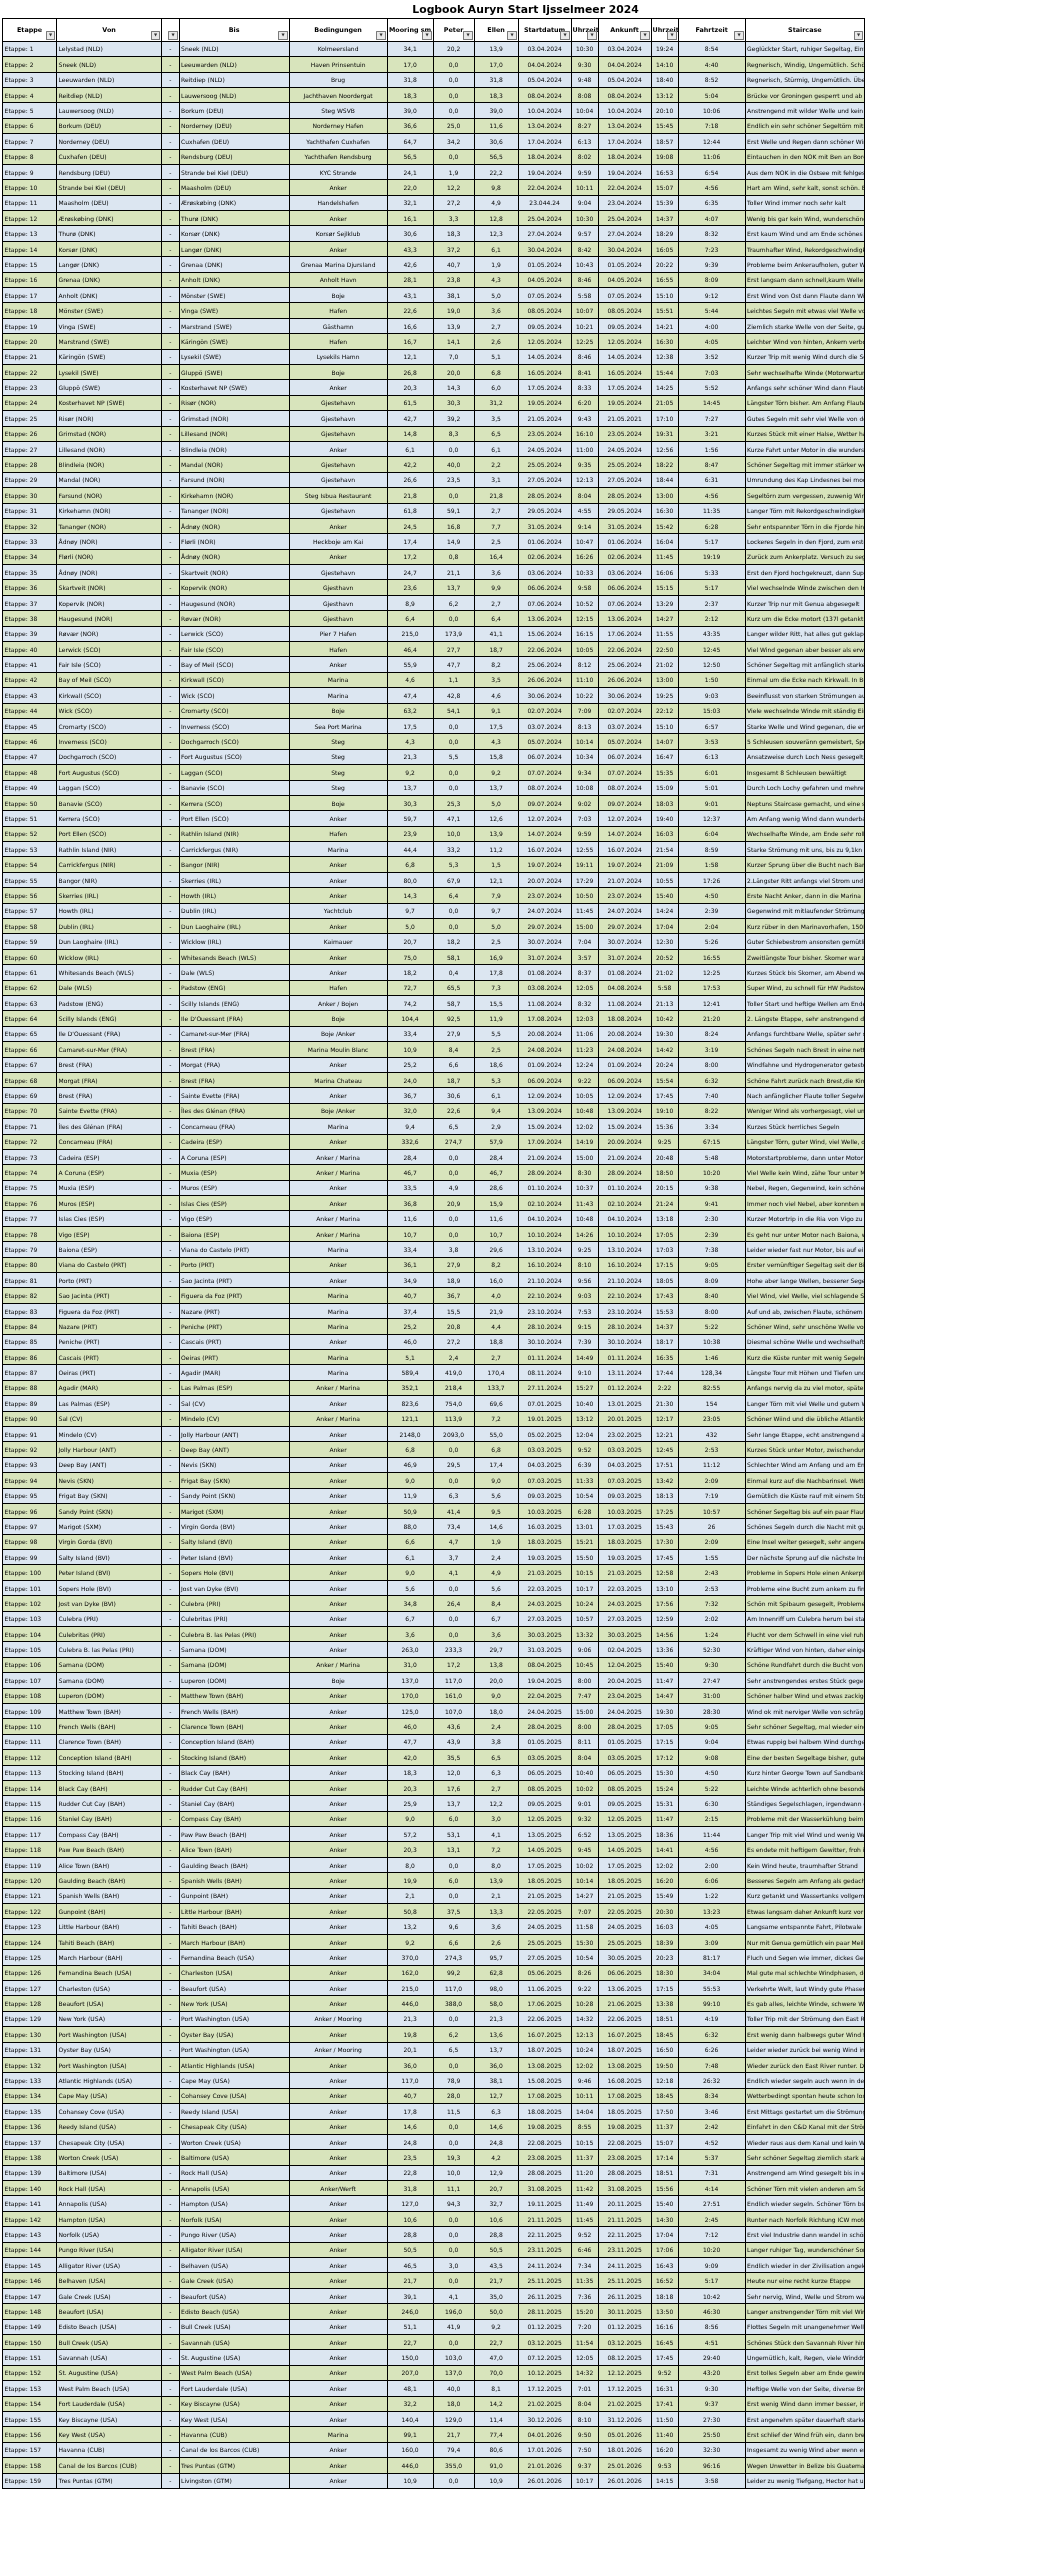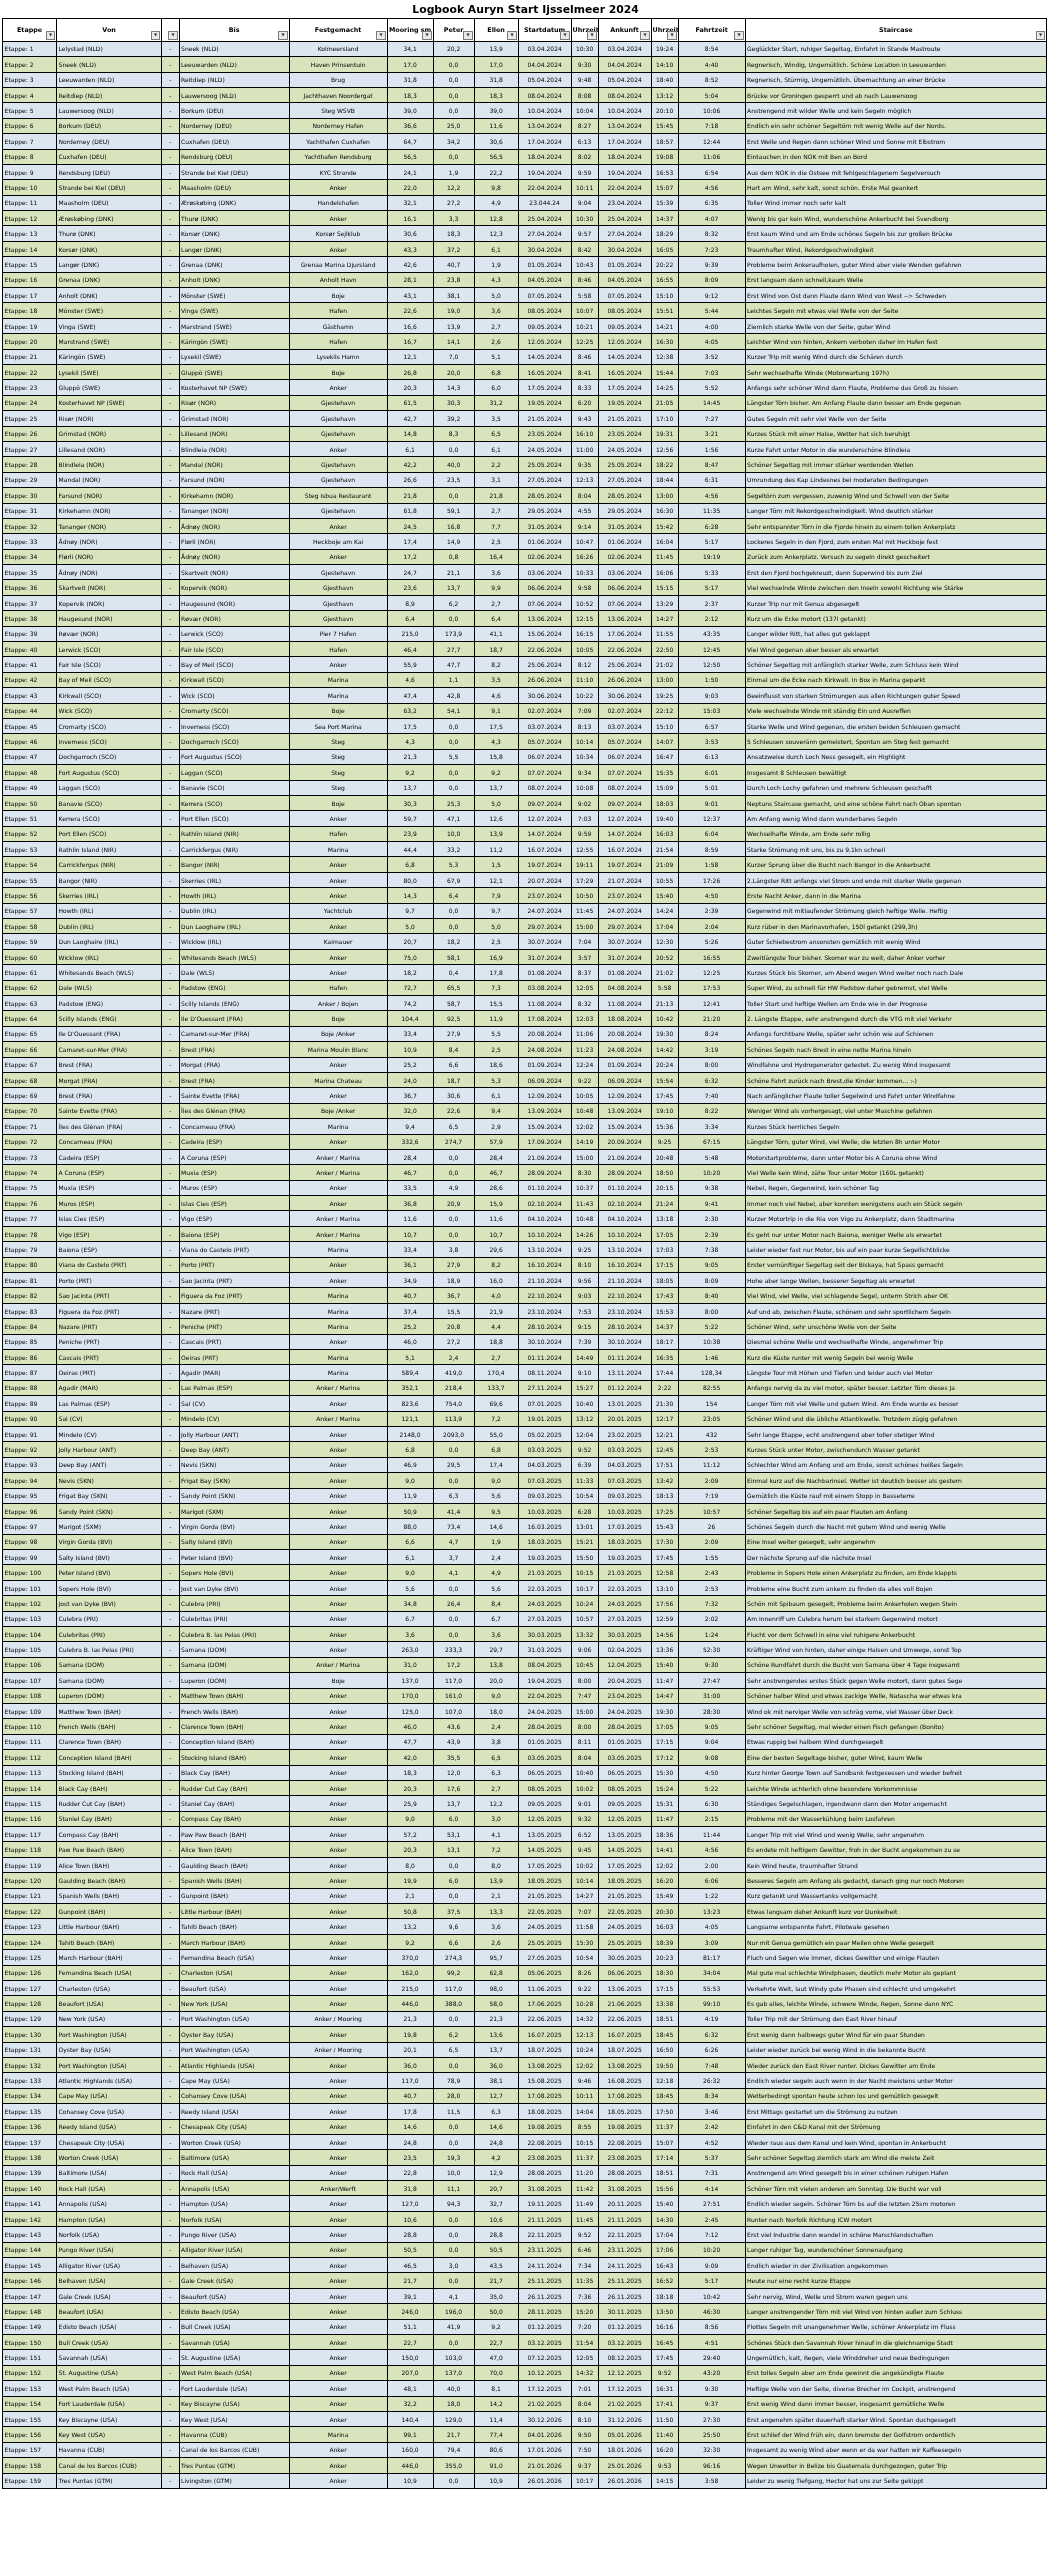--- a/index.html
+++ b/index.html
@@ -1,19 +1,19 @@
 <!DOCTYPE html>
 <html style="font-size:8.2px"><head>
 <meta charset="utf-8">
 <style>
   html,body{margin:0;padding:0;background:#ffffff;}
   body{font-family:"DejaVu Sans",sans-serif;color:#000;}
   .sheet{padding:2.1px 0 0 2.1px;width:1047px;}
   .title{font-size:10.8px;font-weight:bold;text-align:center;padding:1px 0 2.1px 0;letter-spacing:0px;}
-  table{border-collapse:collapse;table-layout:fixed;width:1045px;border:1px solid #000;}
+  table{border-collapse:collapse;table-layout:fixed;width:863px;border:1px solid #000;}
   col.c0{width:54px}col.c1{width:105px}col.c2{width:17.5px}col.c3{width:110px}
   col.c4{width:98px}col.c5{width:46px}col.c6{width:41px}col.c7{width:44px}
   col.c8{width:53px}col.c9{width:27px}col.c10{width:53px}col.c11{width:27px}
   col.c12{width:67px}col.c13{width:auto}
   th{border:0.5px solid #000;border-bottom:1.5px solid #000;background:#fff;height:21.6px;
      font-size:6.4px;font-weight:bold;text-align:center;position:relative;overflow:hidden;
      white-space:nowrap;padding:0 1px;vertical-align:middle;}
   .filter{position:absolute;right:1px;bottom:1px;width:7.2px;height:7.2px;background:#e9e9e9;
      border:0.5px solid #7a7a7a;font-size:4.1px;line-height:6.7px;color:#333;text-align:center;
      border-radius:0.5px;}
@@ -45,21 +45,21 @@
         <col class="c11">
         <col class="c12">
         <col class="c13">
     </colgroup>
     <thead>
       <tr>
           <th><span>Etappe</span><span class="filter">▼</span></th>
           <th><span>Von</span><span class="filter">▼</span></th>
           <th><span></span><span class="filter">▼</span></th>
           <th><span>Bis</span><span class="filter">▼</span></th>
-          <th><span>Festgemacht</span><span class="filter">▼</span></th>
+          <th><span>Bedingungen</span><span class="filter">▼</span></th>
           <th><span>Mooring sm</span><span class="filter">▼</span></th>
           <th><span>Peter</span><span class="filter">▼</span></th>
           <th><span>Ellen</span><span class="filter">▼</span></th>
           <th><span>Startdatum</span><span class="filter">▼</span></th>
           <th><span>Uhrzeit</span><span class="filter">▼</span></th>
           <th><span>Ankunft</span><span class="filter">▼</span></th>
           <th><span>Uhrzeit</span><span class="filter">▼</span></th>
           <th><span>Fahrtzeit</span><span class="filter">▼</span></th>
           <th><span>Staircase</span><span class="filter">▼</span></th>
         </tr>

